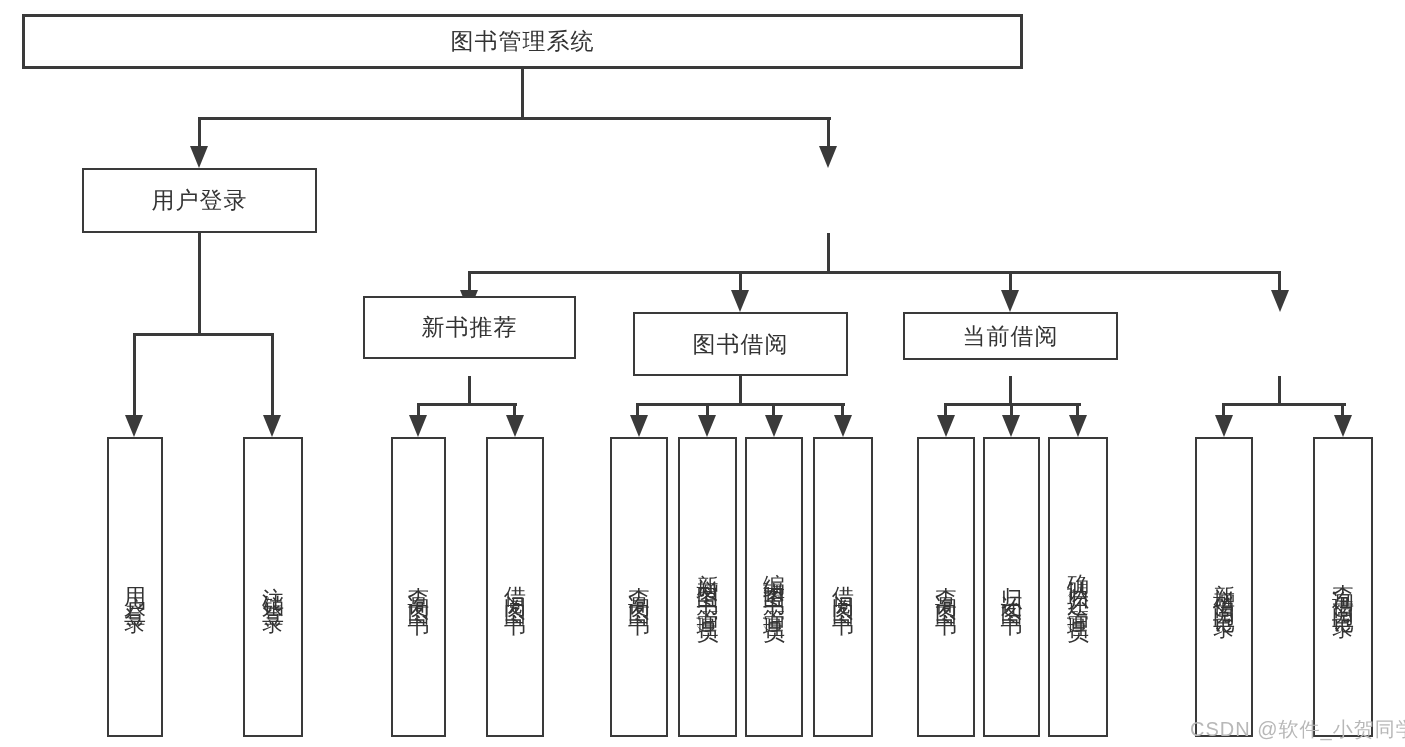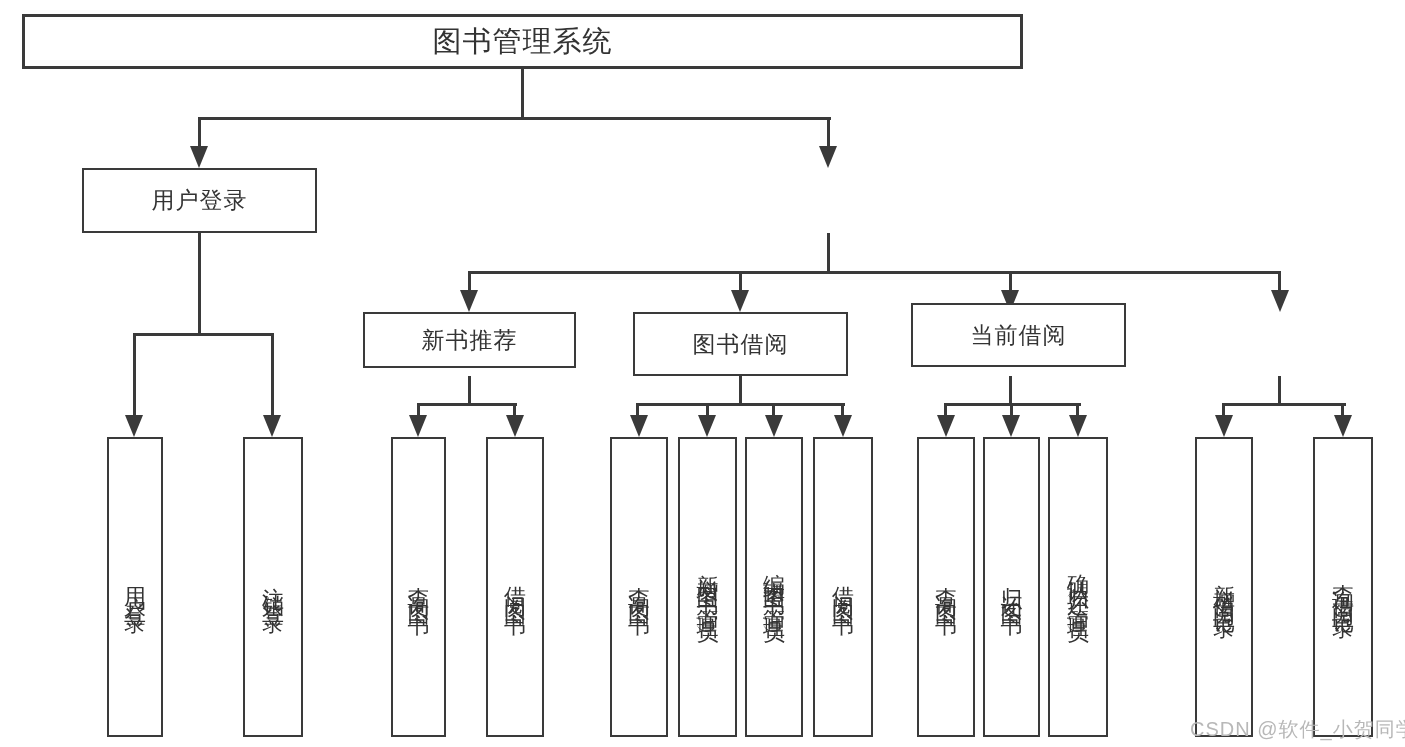--- a/index.html
+++ b/index.html
@@ -12,21 +12,21 @@
   }
   .box{
     position:absolute;
     box-sizing:border-box;
     border:2px solid #3a3a3a;
     background:#ffffff;
     display:flex;align-items:center;justify-content:center;
     color:#333333;
   }
   .hbox{font-size:23px;letter-spacing:1px;}
-  .root{border-width:3px;font-size:29px;}
+  .root{border-width:3px;font-size:23px;}
   .vbox span{
     writing-mode:vertical-rl;
     text-orientation:mixed;
     letter-spacing:9px;
     font-size:22px;
     line-height:1;
     white-space:nowrap;
   }
   .vbox.tight span{letter-spacing:7px;}
   .vline{position:absolute;width:3px;background:#3a3a3a;}
@@ -74,27 +74,27 @@
   <div class="hline" style="left:468px;top:271px;width:813px;"></div>
   <div class="vline" style="left:468px;top:271px;height:22px;"></div>
   <div class="arrow" style="left:460px;top:290px;"></div>
   <div class="vline" style="left:739px;top:271px;height:22px;"></div>
   <div class="arrow" style="left:731px;top:290px;"></div>
   <div class="vline" style="left:1009px;top:271px;height:22px;"></div>
   <div class="arrow" style="left:1001px;top:290px;"></div>
   <div class="vline" style="left:1278px;top:271px;height:22px;"></div>
   <div class="arrow" style="left:1271px;top:290px;"></div>
 
-  <div class="box hbox" style="left:363px;top:312px;width:213px;height:56px;">
+  <div class="box hbox" style="left:363px;top:296px;width:213px;height:63px;">
     <span>新书推荐</span>
   </div>
   <div class="box hbox" style="left:633px;top:312px;width:215px;height:64px;">
     <span>图书借阅</span>
   </div>
-  <div class="box hbox" style="left:903px;top:303px;width:215px;height:64px;margin-left:8px;">
+  <div class="box hbox" style="left:903px;top:312px;width:215px;height:48px;">
     <span>当前借阅</span>
   </div>
 
   <div class="vline" style="left:468px;top:376px;height:30px;"></div>
   <div class="hline" style="left:417px;top:403px;width:100px;"></div>
   <div class="vline" style="left:417px;top:403px;height:14px;"></div>
   <div class="arrow" style="left:409px;top:415px;"></div>
   <div class="vline" style="left:513px;top:403px;height:14px;"></div>
   <div class="arrow" style="left:506px;top:415px;"></div>
 

